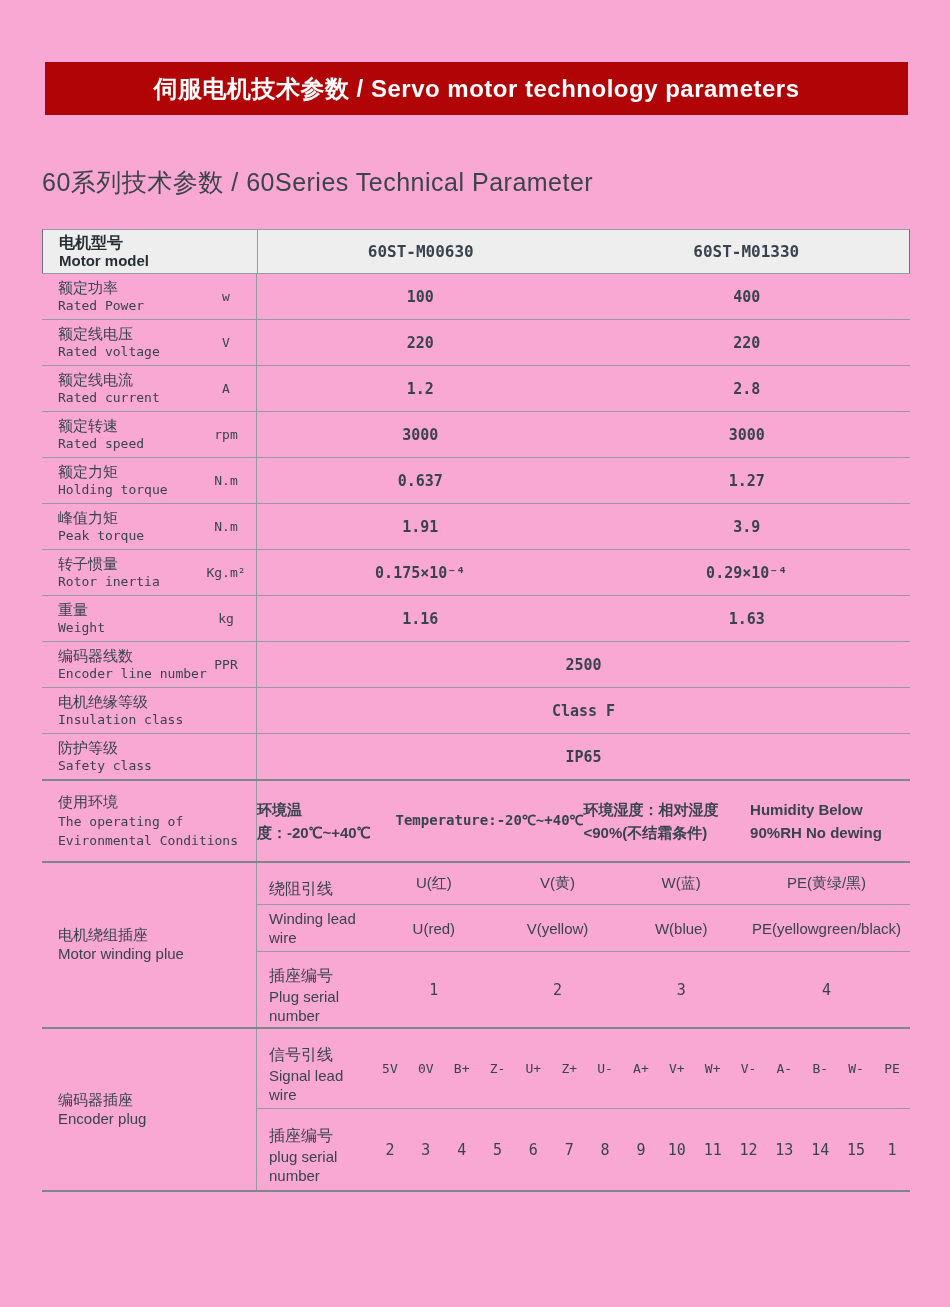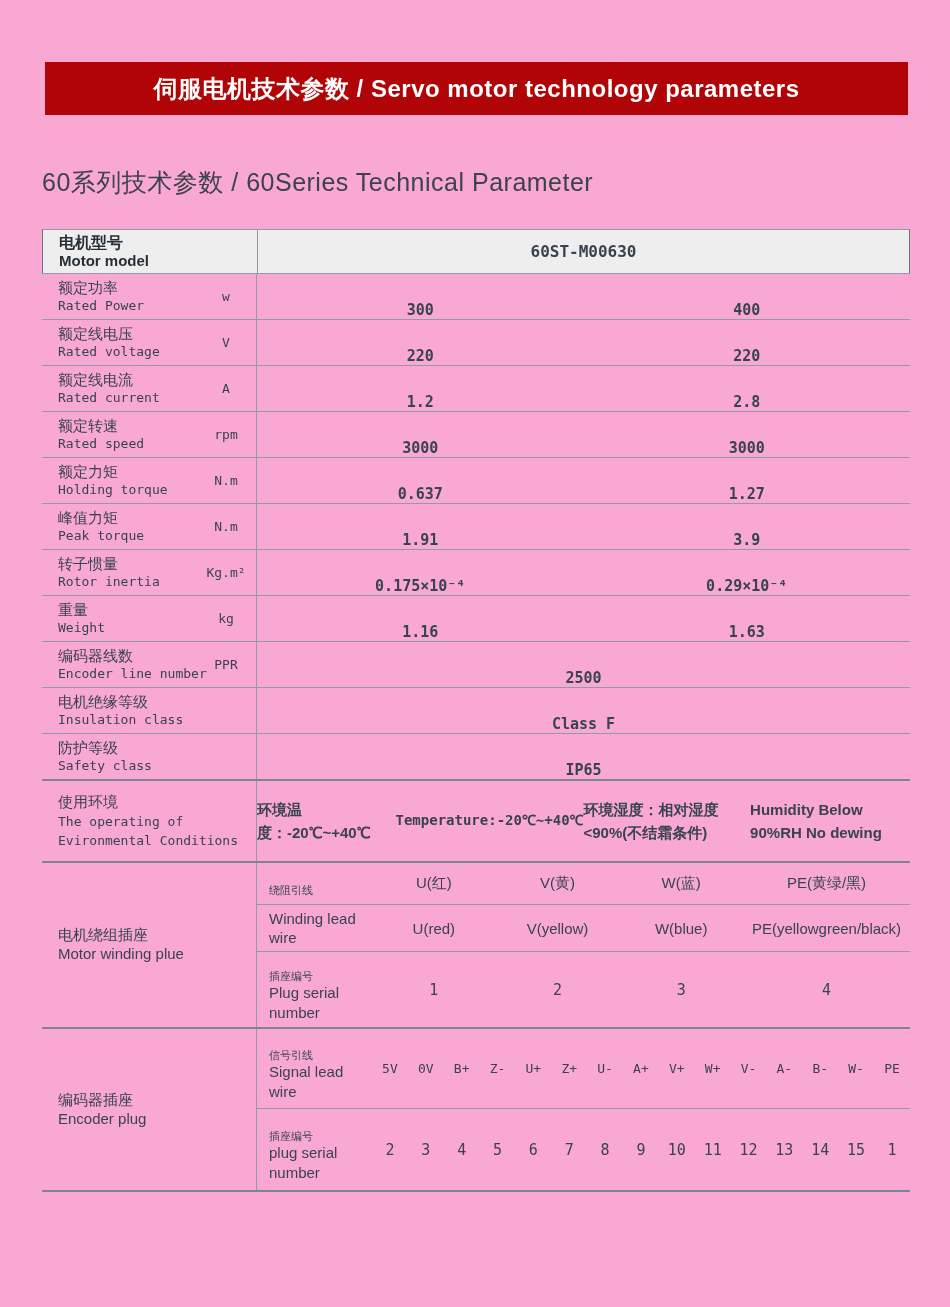--- a/index.html
+++ b/index.html
@@ -54,37 +54,37 @@
   
   .row.header{
     min-height:38px;background:var(--hdr-bg);
     border-left:1px solid #6a727a;border-right:1px solid #6a727a;
   }
   .row.header .lab{line-height:1.2;padding-top:3px;padding-bottom:3px;}
   .row.header .zh{font-size:16px;font-weight:600;color:var(--hdr-txt);}
   .row.header .en{font-size:15px;font-weight:600;color:var(--hdr-txt);font-family:"Liberation Sans",sans-serif;}
   .row.header .v{font-size:16px;}
 
-  .row.spec{min-height:41px;align-items:flex-end;}
+  .row.spec{min-height:41px;}
   .row.env{min-height:82px;}
   .env-half{flex:1;display:flex;justify-content:center;align-items:center;line-height:1.55;}
   .env-half .zh{font-size:15px;}
   .env-half .t-en{font-size:14px;}
   .env-half .h-en{font-size:15px;}
   .row.env .lab{line-height:1.45;}
 
   
   .c-right{flex:1;display:flex;flex-direction:column;}
   .sub{display:flex;align-items:center;}
   .sub + .sub{border-top:1px solid var(--line);}
   .sub-label{
     width:115px;flex:0 0 115px;padding-left:12px;line-height:1.3;
     display:flex;flex-direction:column;justify-content:center;
   }
-  .sub-label .zh{font-size:11px;margin-top:12px;}
+  .sub-label .zh{font-size:16px;margin-top:12px;}
   .sub-label .en{font-size:15px;}
   .wvals{flex:1;display:flex;align-items:center;}
   .wv{flex:1;text-align:center;font-size:15px;}
   .wv.wide{flex:1.35;text-align:center;}
   .evals{flex:1;display:flex;align-items:center;}
   .ev{flex:1;text-align:center;font-size:13px;}
   .sub.wlead{min-height:41px;}
   .sub.wlead-en{min-height:47px;}
   .sub.wserial{min-height:76px;}
   .sub.esignal{min-height:79px;}
@@ -106,33 +106,34 @@
 
     <div class="row header">
       <div class="c-left">
         <div class="lab">
           <div class="zh">电机型号</div>
           <div class="en">Motor model</div>
         </div>
       </div>
       <div class="c-vals">
         <div class="v mono">60ST-M00630</div>
+        <div class="v mono">60ST-M01330</div>
       </div>
     </div>
 
     <div class="row spec">
       <div class="c-left">
         <div class="lab">
           <div class="zh">额定功率</div>
           <div class="en mono">Rated Power</div>
         </div>
         <div class="unit mono">w</div>
       </div>
       <div class="c-vals">
-        <div class="v mono">300</div>
+        <div class="v mono">100</div>
         <div class="v mono">400</div>
       </div>
     </div>
 
     <div class="row spec">
       <div class="c-left">
         <div class="lab">
           <div class="zh">额定线电压</div>
           <div class="en mono">Rated voltage</div>
         </div>

